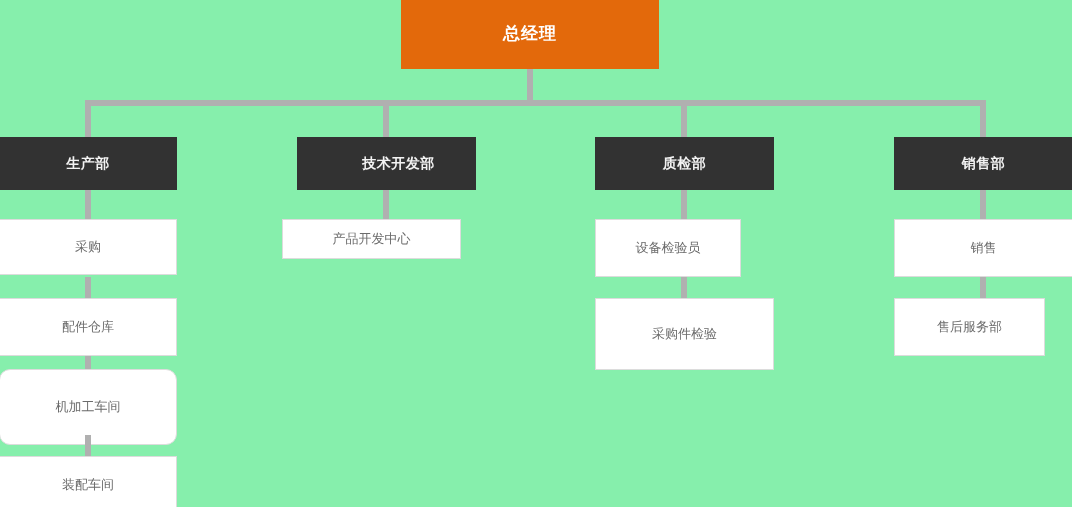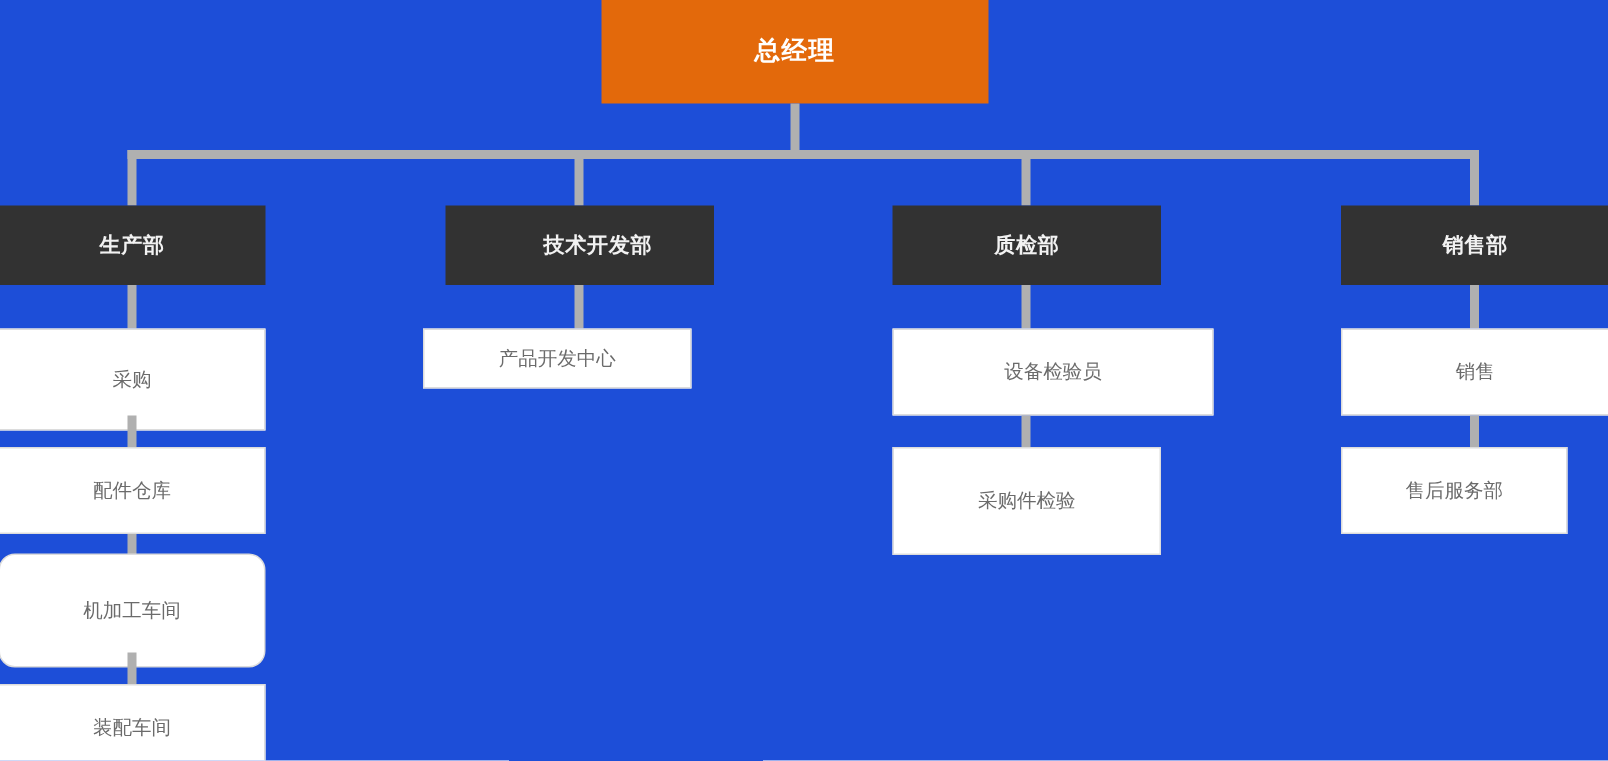--- a/index.html
+++ b/index.html
@@ -7,21 +7,21 @@
     width: 1072px;
     height: 507px;
     background: #ffffff;
     font-family: "Liberation Sans", "DejaVu Sans", sans-serif;
     overflow: hidden;
   }
   #org-chart {
     position: relative;
     width: 1072px;
     height: 507px;
-    background: #1d4ed8;
+    background: #86efac;
   }
 
   
   .node {
     position: absolute;
     display: flex;
     align-items: center;
     justify-content: center;
     text-align: center;
     line-height: 1.2;
@@ -66,21 +66,21 @@
     <div class="node node-root" style="left: 401px; top: 0px; width: 258px; height: 69px;">
       <span>总经理</span>
     </div>
     <div class="conn conn-v" style="left: 527px; top: 69px; width: 6px; height: 37px;"></div>
     <div class="conn conn-h" style="left: 85px; top: 100px; width: 901px; height: 6px;"></div>
     <div class="conn conn-v" style="left: 85px; top: 100px; width: 6px; height: 37px;"></div>
     <div class="node node-dept" style="left: -1px; top: 137px; width: 178px; height: 53px;">
       <span>生产部</span>
     </div>
     <div class="conn conn-v" style="left: 85px; top: 190px; width: 6px; height: 29px;"></div>
-    <div class="node node-sub" style="left: -1px; top: 219px; width: 178px; height: 68px;">
+    <div class="node node-sub" style="left: -1px; top: 219px; width: 178px; height: 56px;">
       <span>采购</span>
     </div>
     <div class="conn conn-v" style="left: 85px; top: 277px; width: 6px; height: 21px;"></div>
     <div class="node node-sub" style="left: -1px; top: 298px; width: 178px; height: 58px;">
       <span>配件仓库</span>
     </div>
     <div class="conn conn-v" style="left: 85px; top: 356px; width: 6px; height: 21px;"></div>
     <div class="node node-sub" style="left: -1px; top: 369px; width: 178px; height: 76px; border-radius: 11px;">
       <span>机加工车间</span>
     </div>
@@ -94,21 +94,21 @@
     </div>
     <div class="conn conn-v" style="left: 383px; top: 190px; width: 6px; height: 29px;"></div>
     <div class="node node-sub" style="left: 282px; top: 219px; width: 179px; height: 40px;">
       <span>产品开发中心</span>
     </div>
     <div class="conn conn-v" style="left: 681px; top: 100px; width: 6px; height: 37px;"></div>
     <div class="node node-dept" style="left: 595px; top: 137px; width: 179px; height: 53px;">
       <span>质检部</span>
     </div>
     <div class="conn conn-v" style="left: 681px; top: 190px; width: 6px; height: 29px;"></div>
-    <div class="node node-sub" style="left: 595px; top: 219px; width: 214px; height: 58px;">
+    <div class="node node-sub" style="left: 595px; top: 219px; width: 146px; height: 58px;">
       <span>设备检验员</span>
     </div>
     <div class="conn conn-v" style="left: 681px; top: 277px; width: 6px; height: 21px;"></div>
     <div class="node node-sub" style="left: 595px; top: 298px; width: 179px; height: 72px;">
       <span>采购件检验</span>
     </div>
     <div class="conn conn-v" style="left: 980px; top: 100px; width: 6px; height: 37px;"></div>
     <div class="node node-dept" style="left: 894px; top: 137px; width: 179px; height: 53px;">
       <span>销售部</span>
     </div>

